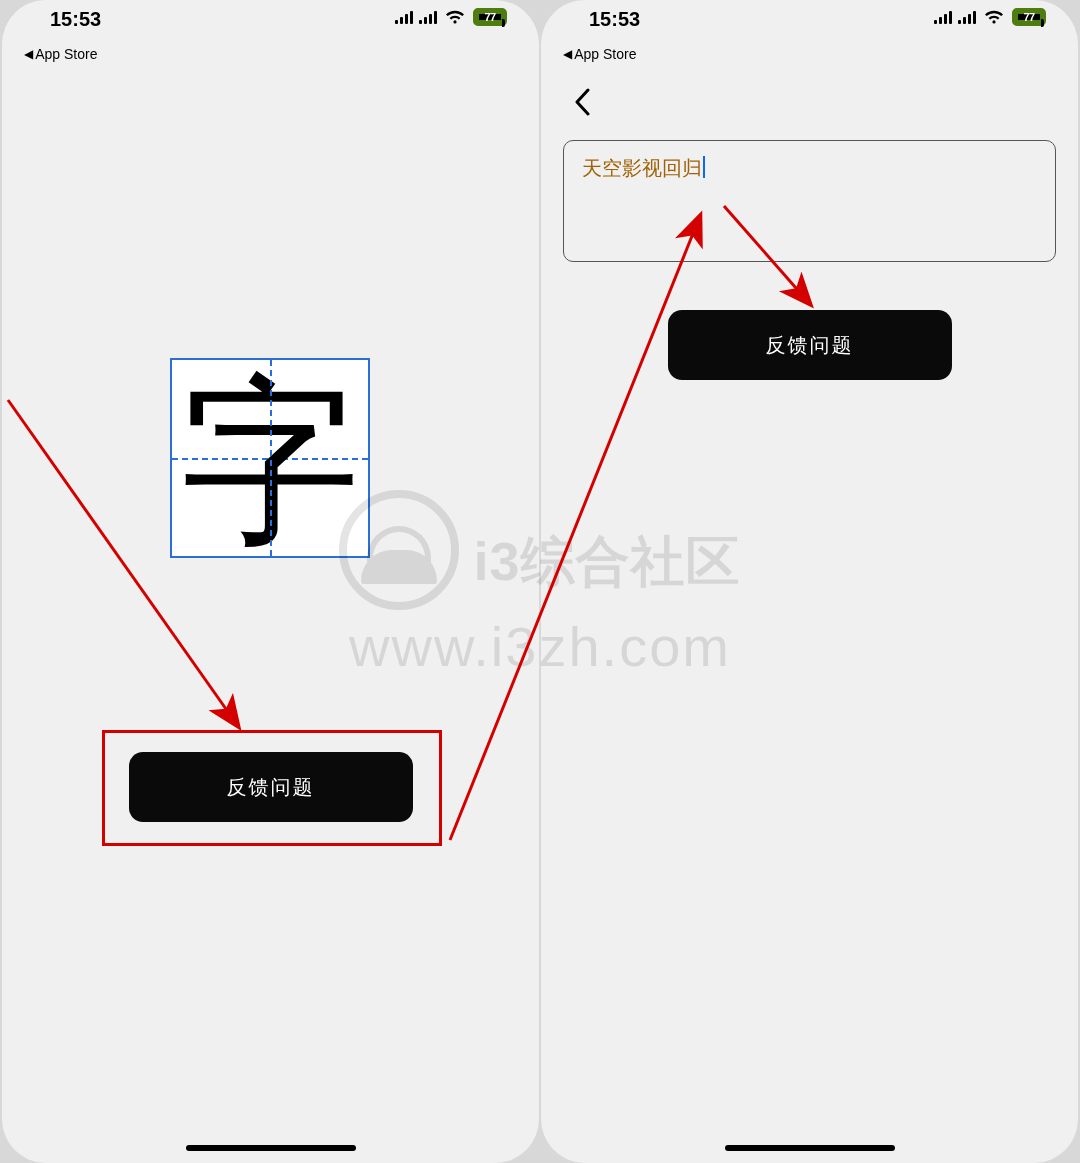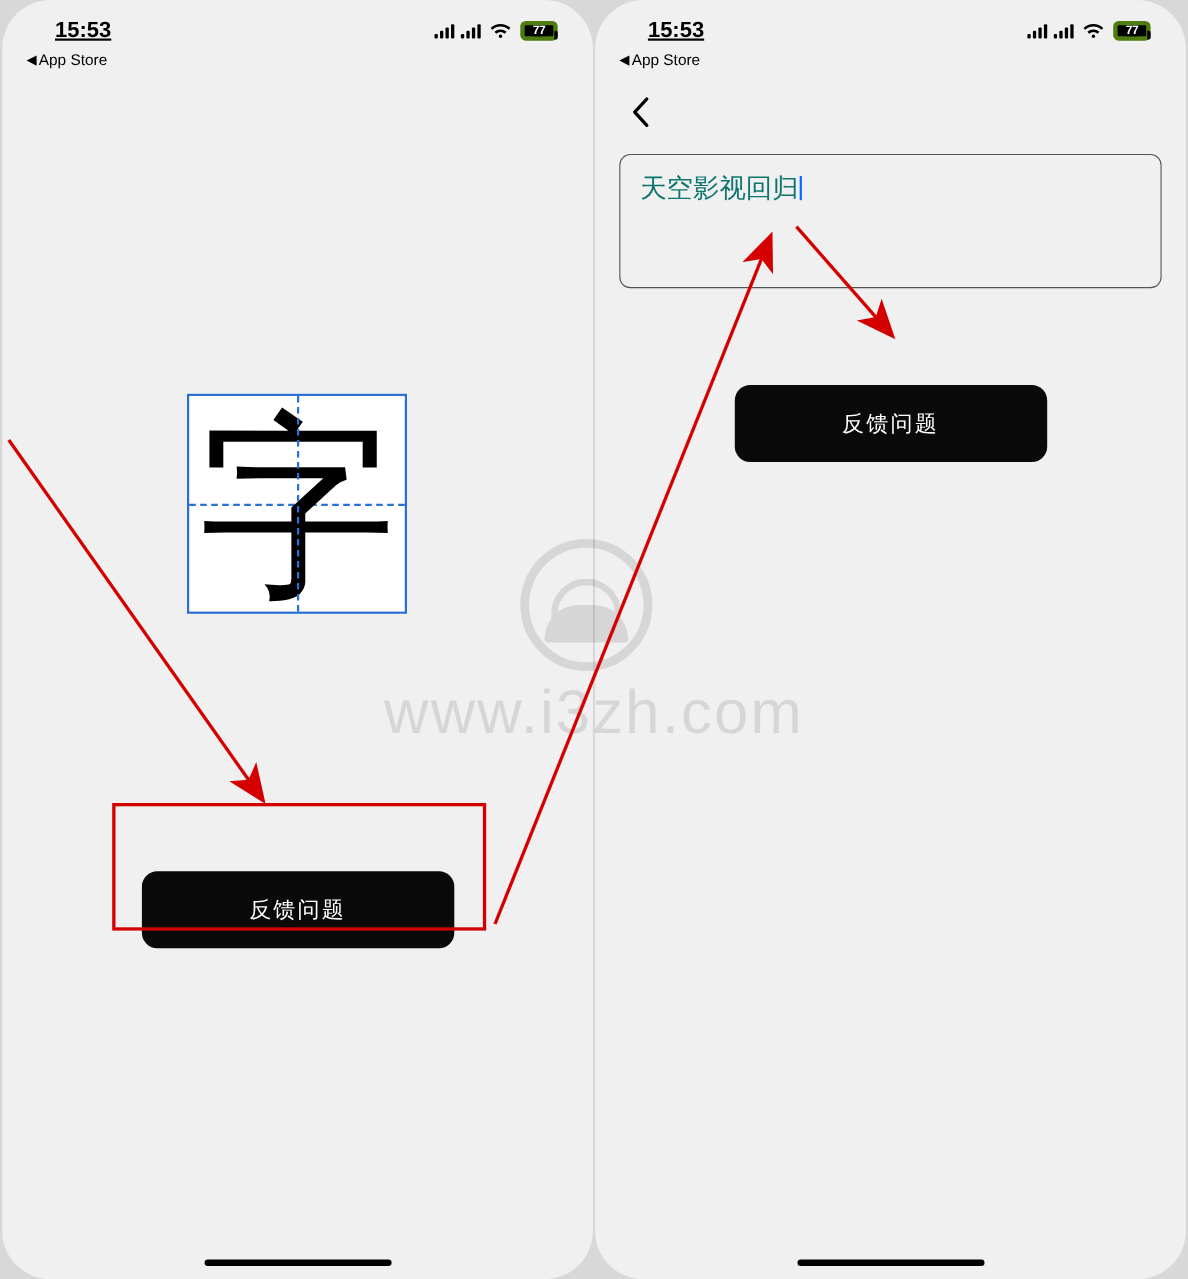--- a/index.html
+++ b/index.html
@@ -19,41 +19,40 @@
     border-radius: 44px;
     overflow: hidden;
   }
   .phone.left  { left: 2px; }
   .phone.right { left: 541px; }
 
   
   .status {
     height: 40px;
     display: flex;
-    align-items: center;
+    align-items: flex-start;
     justify-content: space-between;
     padding: 0 32px 0 48px;
     margin-top: 8px;
     font-weight: 600;
     font-size: 20px;
-    text-decoration: underline;
   }
   .status .right-icons { display: flex; align-items: center; gap: 8px; }
   .dots {
     display: flex; gap: 2px; align-items: flex-end; height: 14px;
   }
   .dots span { width:3px; background:#000; border-radius:1px; }
   .dots span:nth-child(1){height:4px} .dots span:nth-child(2){height:7px}
   .dots span:nth-child(3){height:10px} .dots span:nth-child(4){height:13px}
   .dots.dual { margin-right:-2px; }
   .wifi svg { display:block; }
   .batt {
     position: relative;
     width: 34px; height: 18px;
-    border: 4px solid #4d7c0f; border-radius: 5px;
+    border: 6px solid #4d7c0f; border-radius: 5px;
     background: #000;
     display:flex; align-items:center; justify-content:center;
   }
   .batt::after{
     content:""; position:absolute; right:-4px; top:5px;
     width:3px; height:8px; background:#000; border-radius:0 2px 2px 0;
   }
   .batt span { color:#fff; font-size:11px; font-weight:700; letter-spacing:-0.5px;}
 
   .substatus {
@@ -89,21 +88,20 @@
 
   .btn {
     position:absolute;
     left:50%; transform:translateX(-50%);
     width: 284px; height: 70px;
     background:#0a0a0a; color:#fff;
     border-radius: 14px;
     display:flex; align-items:center; justify-content:center;
     font-size: 20px; letter-spacing:2px;
     cursor:pointer;
-    margin-top:40px;
   }
   .btn.gen  { top: 642px; }
   .btn.fb1  { top: 752px; }
 
   .redbox {
     position:absolute;
     left: 100px; top: 730px;
     width: 340px; height: 116px;
     border: 3px solid #d40000;
   }
@@ -116,21 +114,21 @@
   }
   .inputbox {
     position:absolute;
     left: 22px; right:22px; top: 140px;
     height: 122px;
     border:1px solid #555; border-radius:10px;
     background:#f0f0f0;
     padding: 14px 18px;
   }
   .inputbox .txt {
-    font-size:24px; color:#0f766e;
+    font-size:20px; color:#a16207;
     display:inline-block;
   }
   .inputbox .cursor {
     display:inline-block; width:2px; height:22px;
     background:#0a66ff; vertical-align:-3px; margin-left:1px;
   }
   .btn.fb2 { top: 310px; }
 
   
   .homebar {
@@ -257,21 +255,21 @@
   <div class="inputbox">
     <span class="txt">天空影视回归</span><span class="cursor"></span>
   </div>
 
   <div class="btn fb2">反馈问题</div>
 
   <div class="homebar"></div>
 </div>
 
 <div class="watermark">
-  <span class="wm-logo"></span>
+  <span class="wm-logo"></span><span>i3综合社区</span>
   <div class="line2">www.i3zh.com</div>
 </div>
 
 <svg class="overlay">
   <defs>
     <marker id="ah" markerWidth="14" markerHeight="14" refX="10" refY="5" orient="auto">
       <path d="M0,0 L12,5 L0,10 L3,5 Z" fill="#d40000"></path>
     </marker>
   </defs>
 

